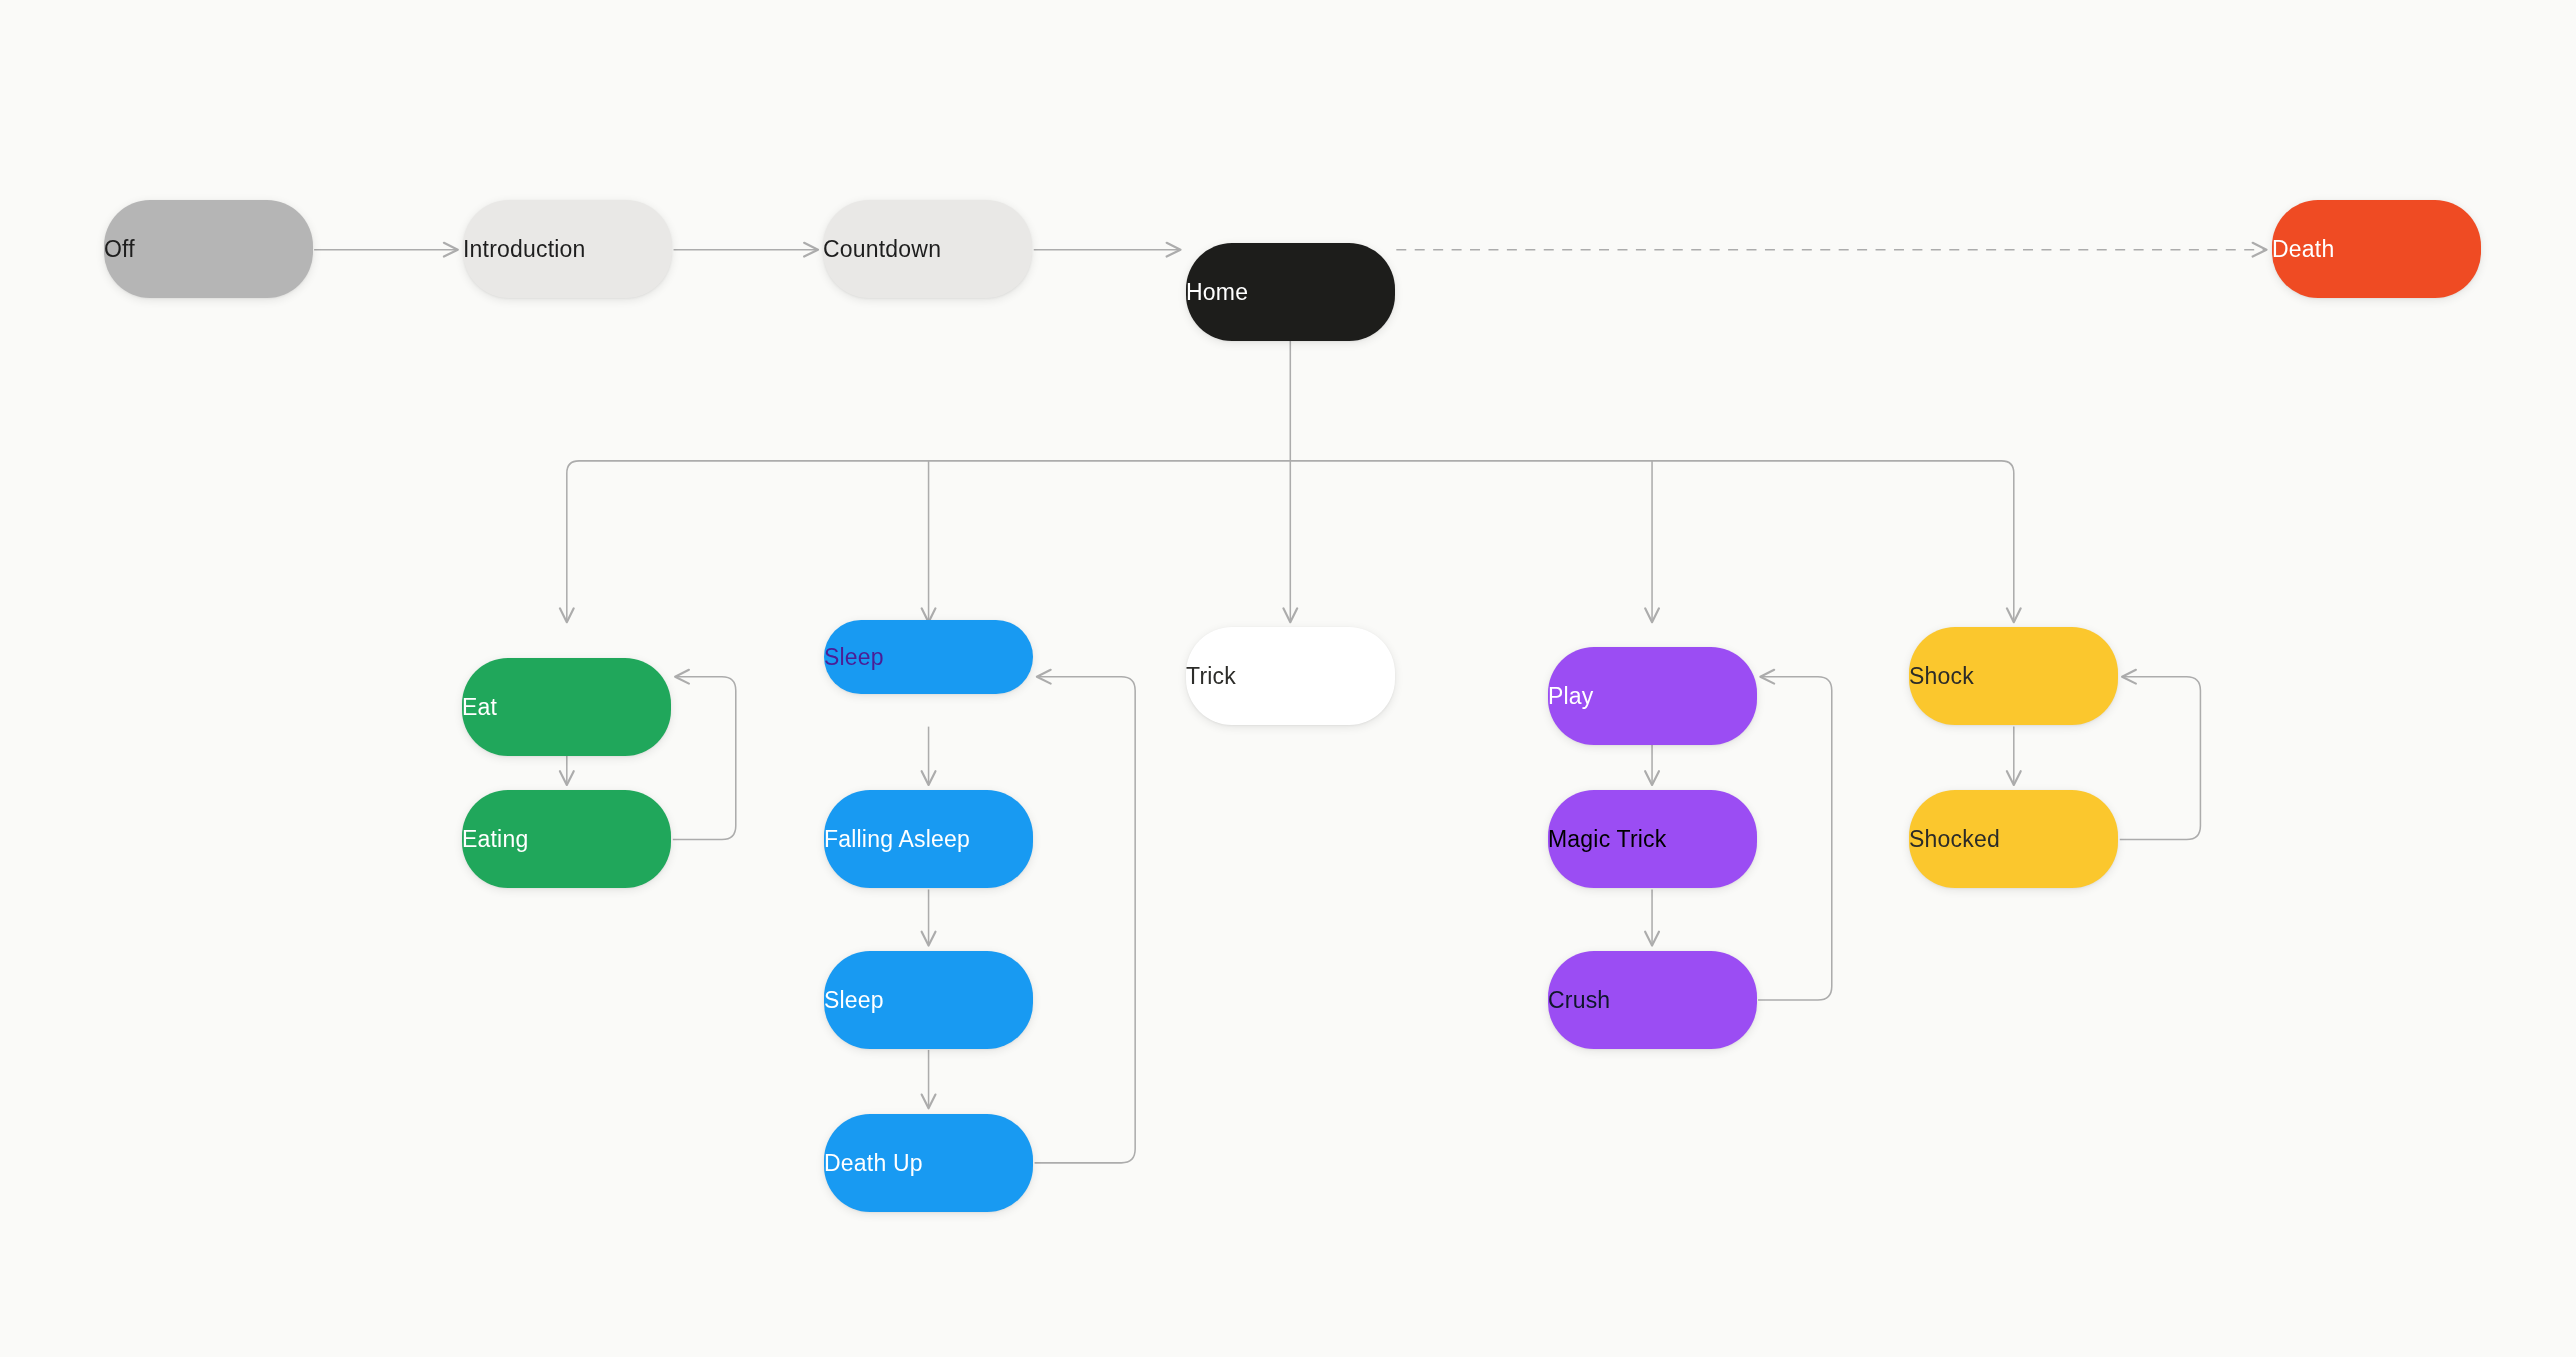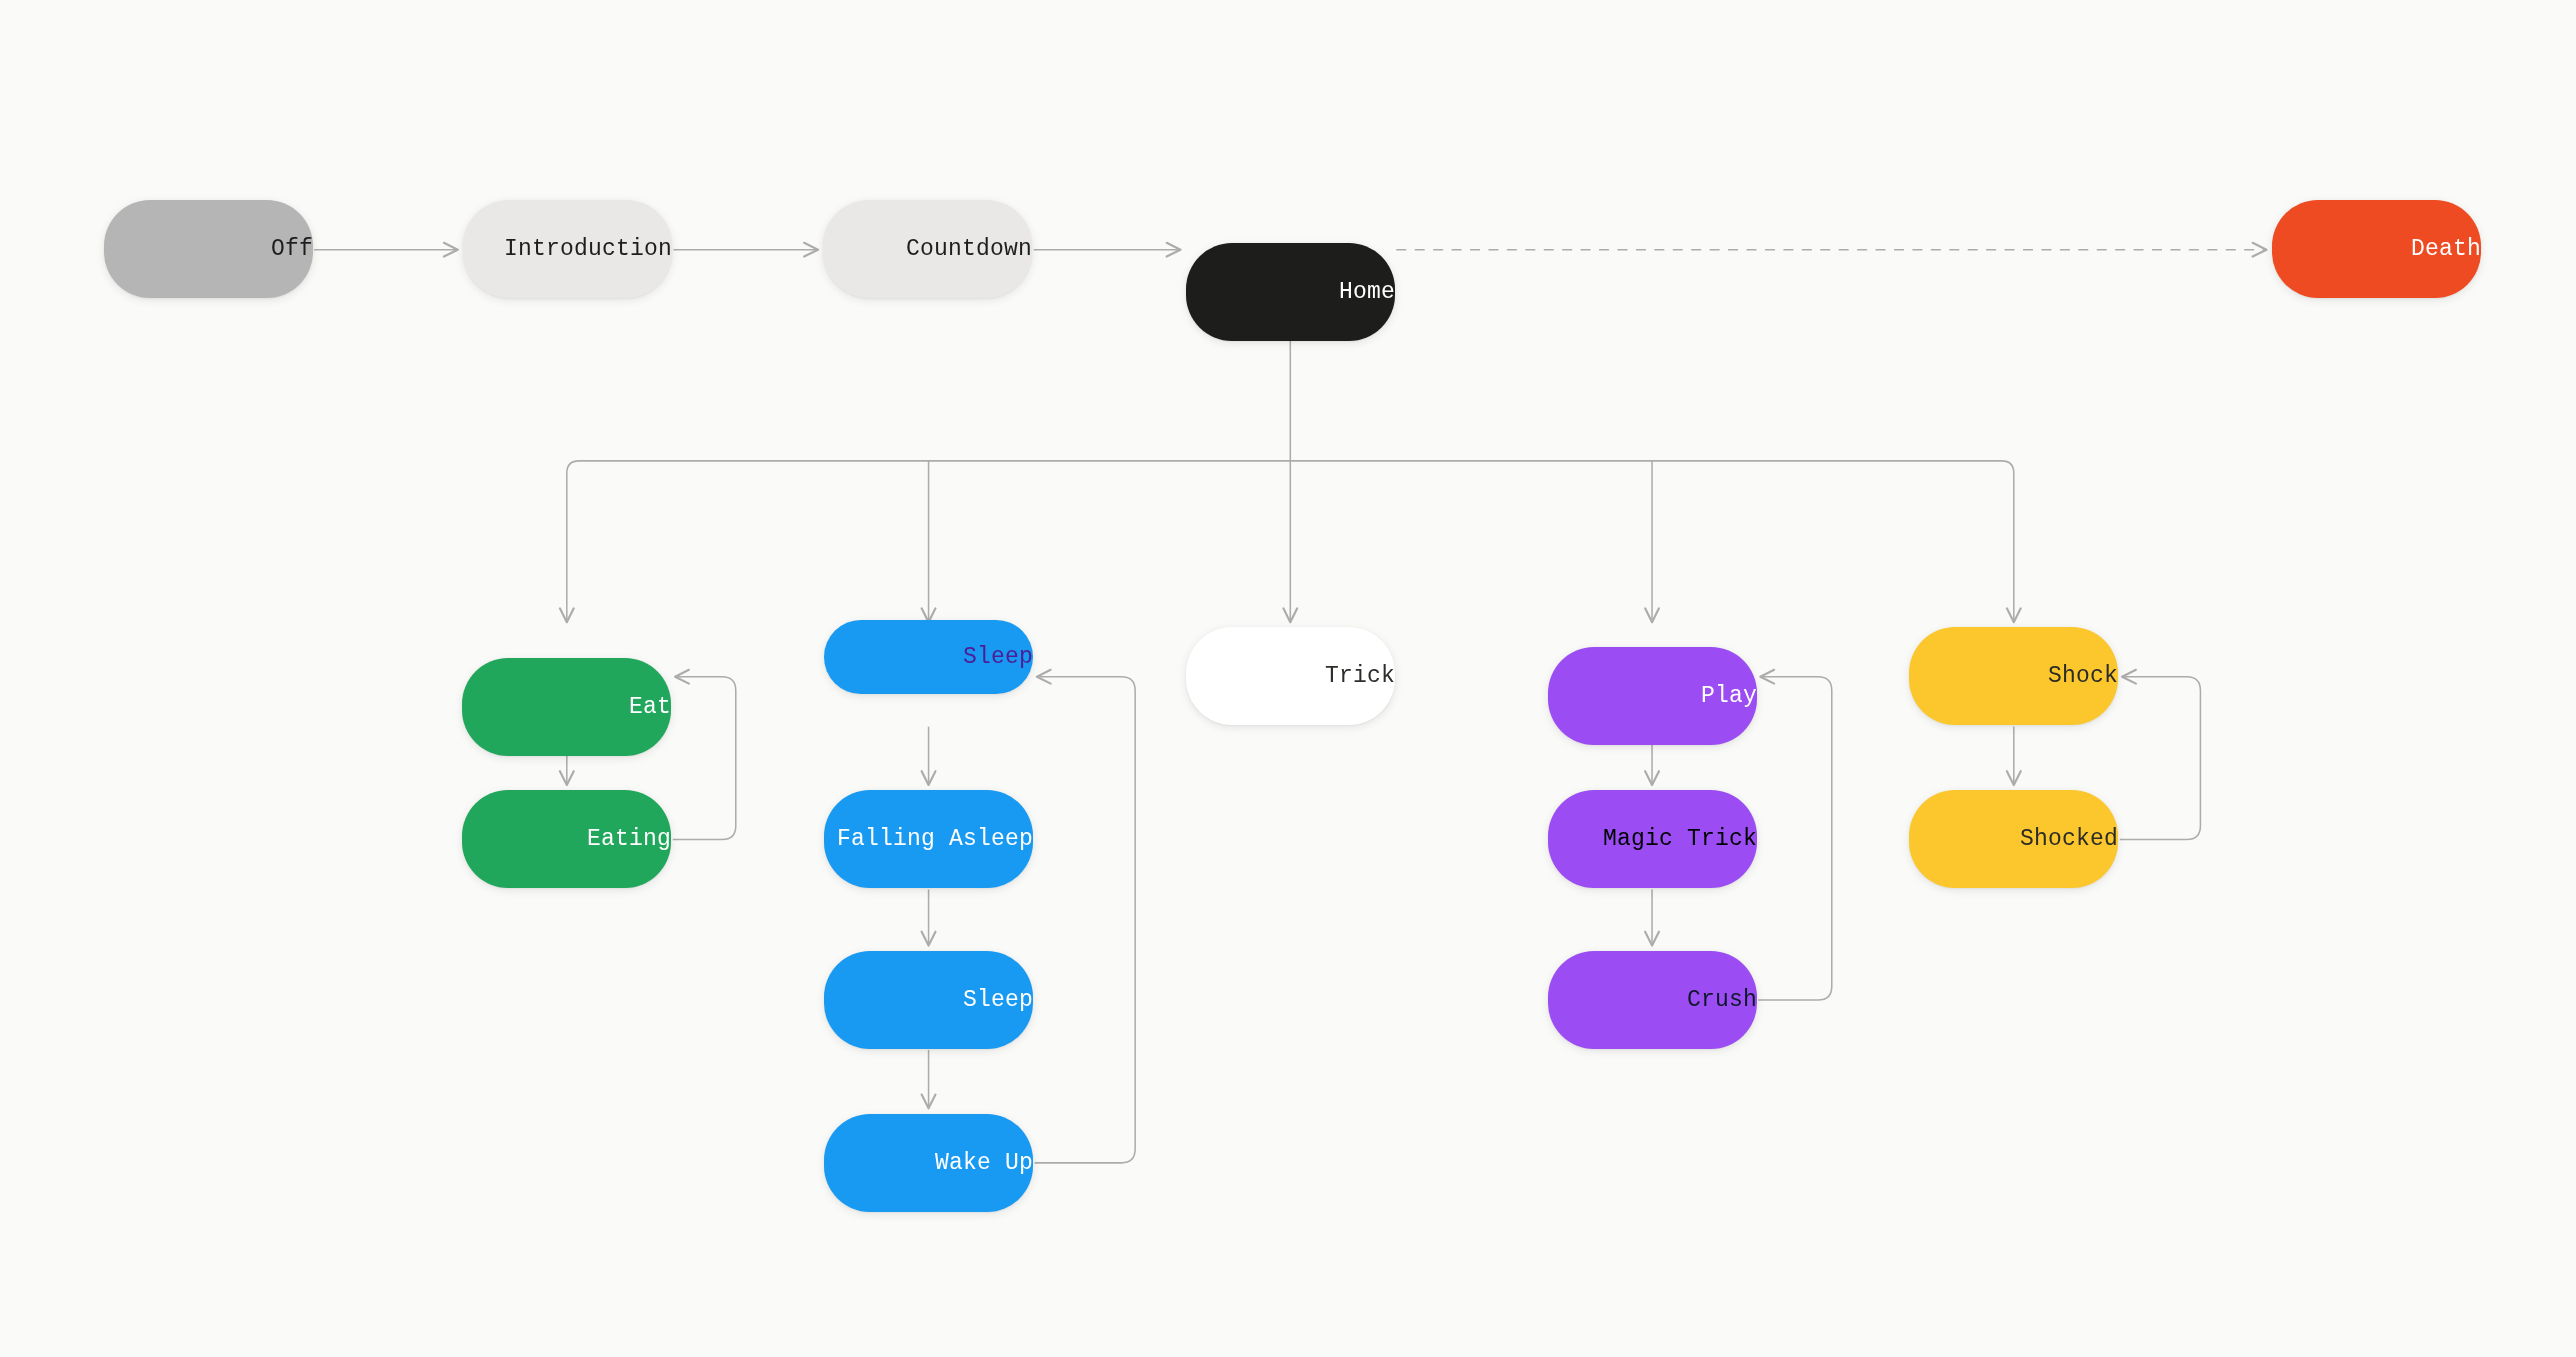--- a/index.html
+++ b/index.html
@@ -24,24 +24,23 @@
     width: 100%;
     height: 100%;
   }
   .node {
     position: absolute;
     width: 209px;
     height: 98px;
     border-radius: 46px;
     display: flex;
     align-items: center;
-    justify-content: flex-end;
+    justify-content: flex-start;
     box-shadow: 0 2.3px 9.2px rgba(0,0,0,0.09), 0 0.8px 2.3px rgba(0,0,0,0.06);
     box-sizing: border-box;
-    font-family: Liberation Mono, monospace;
   }
   .node span {
     font-size: 23px;
     letter-spacing: 0.2px;
     white-space: nowrap;
   }
 </style>
 </head>
 <body style="background: rgb(250, 250, 248);">
 
@@ -98,21 +97,21 @@
       <div class="node" style="left: 824px; top: 620px; width: 209px; height: 74px; border-radius: 46px; background: rgb(24, 154, 242); color: #4c1d95;">
         <span>Sleep</span>
       </div>
       <div class="node" style="left: 824px; top: 790px; width: 209px; height: 98px; border-radius: 46px; background: rgb(24, 154, 242); color: rgb(255, 255, 255);">
         <span>Falling Asleep</span>
       </div>
       <div class="node" style="left: 824px; top: 951px; width: 209px; height: 98px; border-radius: 46px; background: rgb(24, 154, 242); color: rgb(255, 255, 255);">
         <span>Sleep</span>
       </div>
       <div class="node" style="left: 824px; top: 1114px; width: 209px; height: 98px; border-radius: 46px; background: rgb(24, 154, 242); color: rgb(255, 255, 255);">
-        <span>Wake Up</span>
+        <span>Death Up</span>
       </div>
       <div class="node" style="left: 1186px; top: 627px; width: 209px; height: 98px; border-radius: 46px; background: rgb(255, 255, 255); color: rgb(45, 45, 42);">
         <span>Trick</span>
       </div>
       <div class="node" style="left: 1548px; top: 627px; width: 209px; height: 98px; border-radius: 46px; background: rgb(155, 77, 243); color: rgb(255, 255, 255); margin-top: 20px;">
         <span>Play</span>
       </div>
       <div class="node" style="left: 1548px; top: 790px; width: 209px; height: 98px; border-radius: 46px; background: rgb(155, 77, 243); color: #000000;">
         <span>Magic Trick</span>
       </div>

